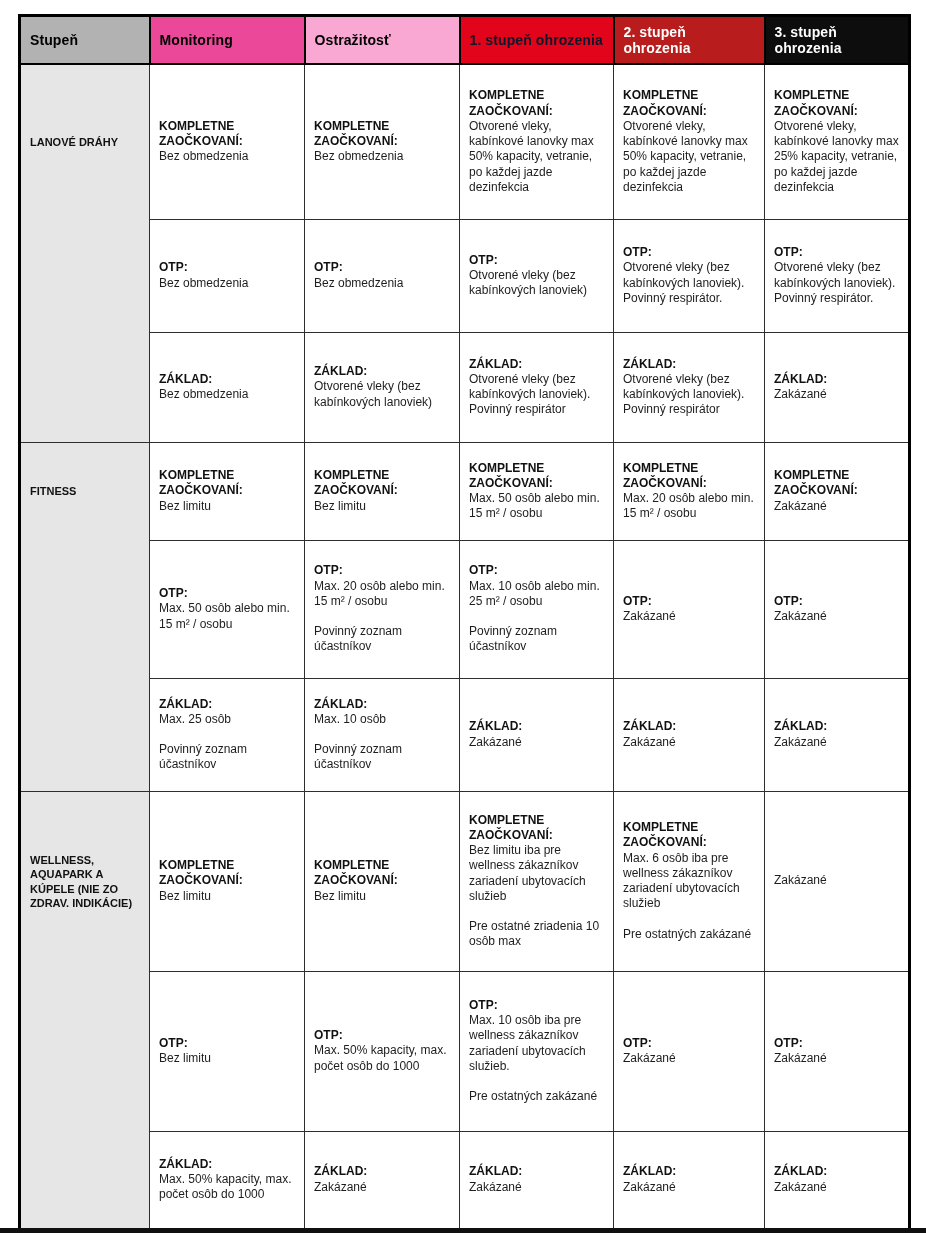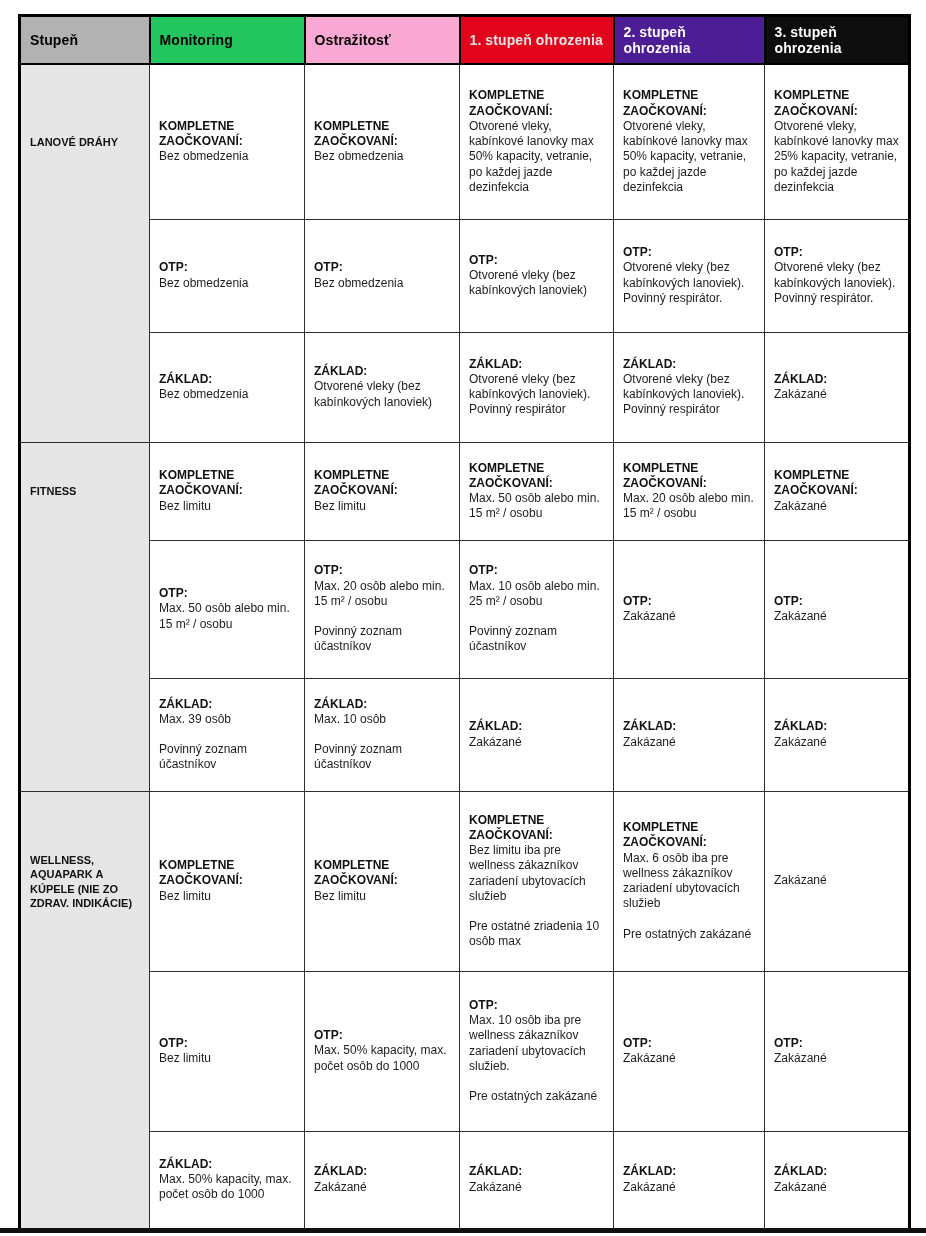--- a/index.html
+++ b/index.html
@@ -83,24 +83,24 @@
       <col style="width:130px">
       <col style="width:155px">
       <col style="width:155px">
       <col style="width:154px">
       <col style="width:151px">
       <col style="width:145px">
     </colgroup>
     <thead>
       <tr>
           <th class="head-cell" style="background: rgb(178, 178, 178); color: rgb(0, 0, 0);">Stupeň</th>
-          <th class="head-cell" style="background: #22c55e; color: rgb(0, 0, 0);">Monitoring</th>
+          <th class="head-cell" style="background: #ec4899; color: rgb(0, 0, 0);">Monitoring</th>
           <th class="head-cell" style="background: #f9a8d4; color: rgb(0, 0, 0);">Ostražitosť</th>
-          <th class="head-cell" style="background: rgb(226, 4, 26); color: #e5e5e5;">1. stupeň ohrozenia</th>
-          <th class="head-cell" style="background: #4c1d95; color: rgb(255, 255, 255);">2. stupeň ohrozenia</th>
+          <th class="head-cell" style="background: rgb(226, 4, 26); color: #0f172a;">1. stupeň ohrozenia</th>
+          <th class="head-cell" style="background: #b91c1c; color: rgb(255, 255, 255);">2. stupeň ohrozenia</th>
           <th class="head-cell" style="background: rgb(13, 13, 13); color: rgb(255, 255, 255); margin-left: 8px;">3. stupeň ohrozenia</th>
         </tr>
     </thead>
     <tbody>
         <tr style="height: 155px;">
           <td class="group-cell" rowspan="3">
             <div class="group-inner" style="height: 155px;">LANOVÉ DRÁHY</div>
           </td>
           <td>
             <div class="cell-title">KOMPLETNE ZAOČKOVANÍ:</div>
@@ -212,21 +212,21 @@
             <div class="cell-body">Zakázané</div>
           </td>
           <td>
             <div class="cell-title">OTP:</div>
             <div class="cell-body">Zakázané</div>
           </td>
         </tr>
         <tr style="height: 113px;">
           <td>
             <div class="cell-title">ZÁKLAD:</div>
-            <div class="cell-body">Max. 39 osôb</div>
+            <div class="cell-body">Max. 25 osôb</div>
             <div class="cell-body para2">Povinný zoznam účastníkov</div>
           </td>
           <td>
             <div class="cell-title">ZÁKLAD:</div>
             <div class="cell-body">Max. 10 osôb</div>
             <div class="cell-body para2">Povinný zoznam účastníkov</div>
           </td>
           <td>
             <div class="cell-title">ZÁKLAD:</div>
             <div class="cell-body">Zakázané</div>

